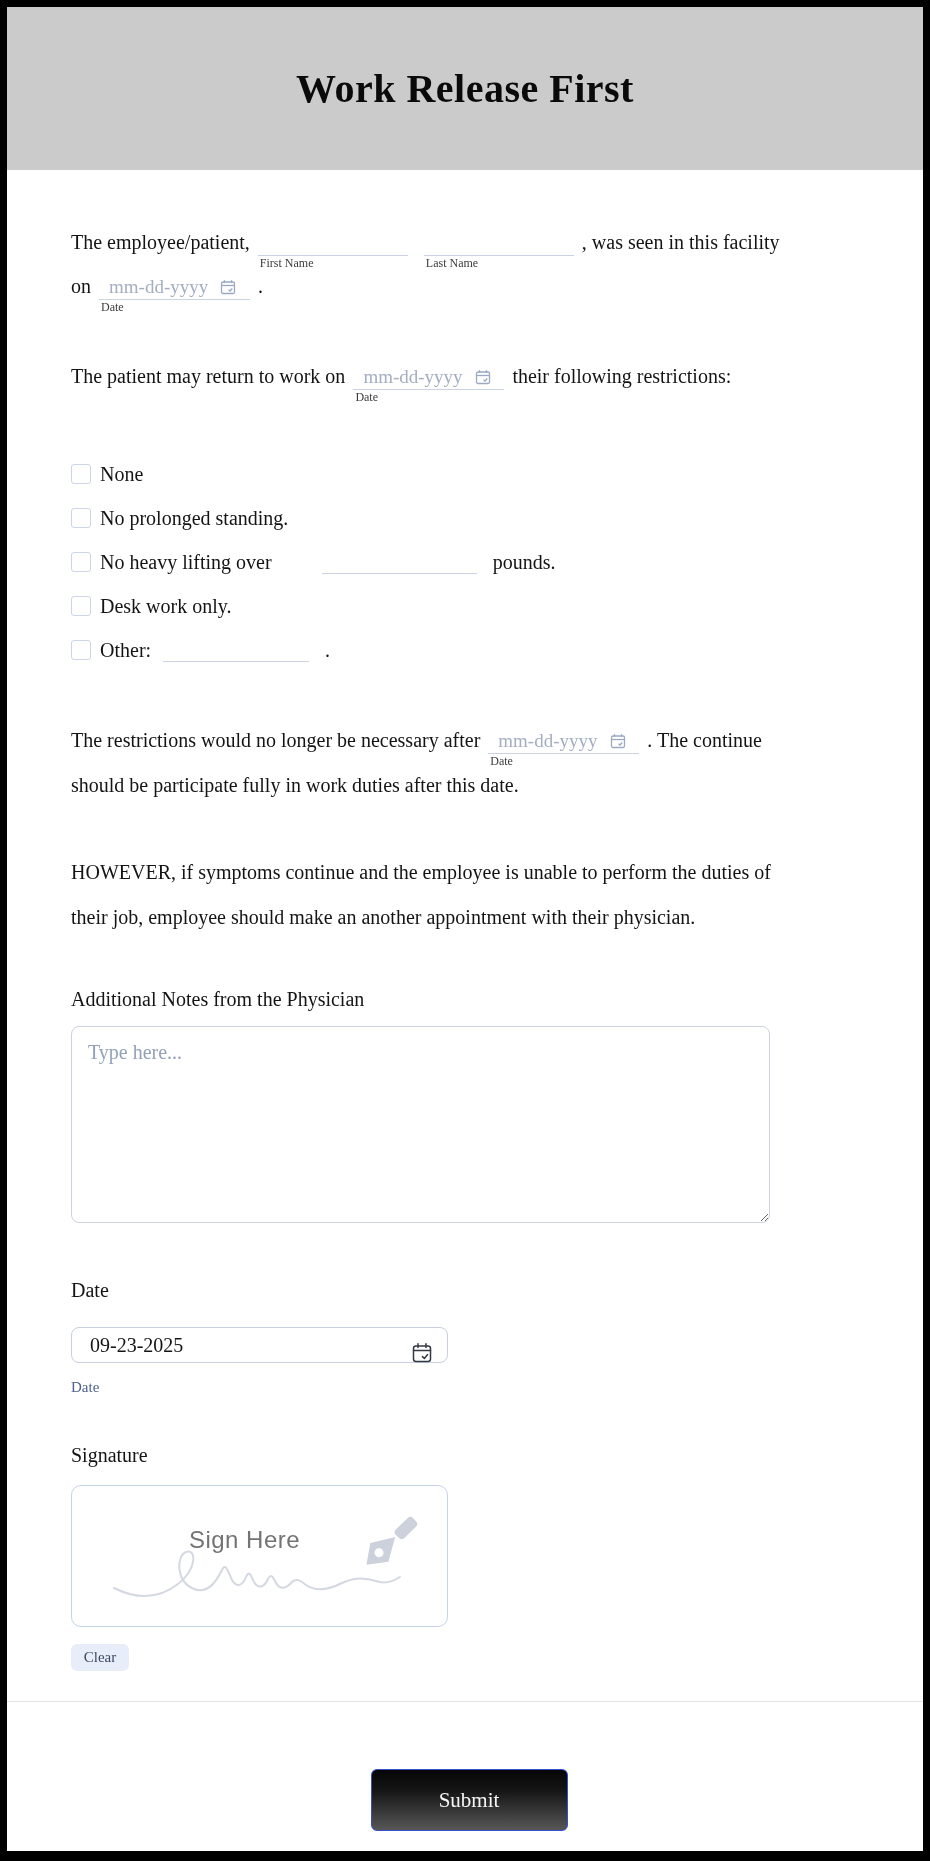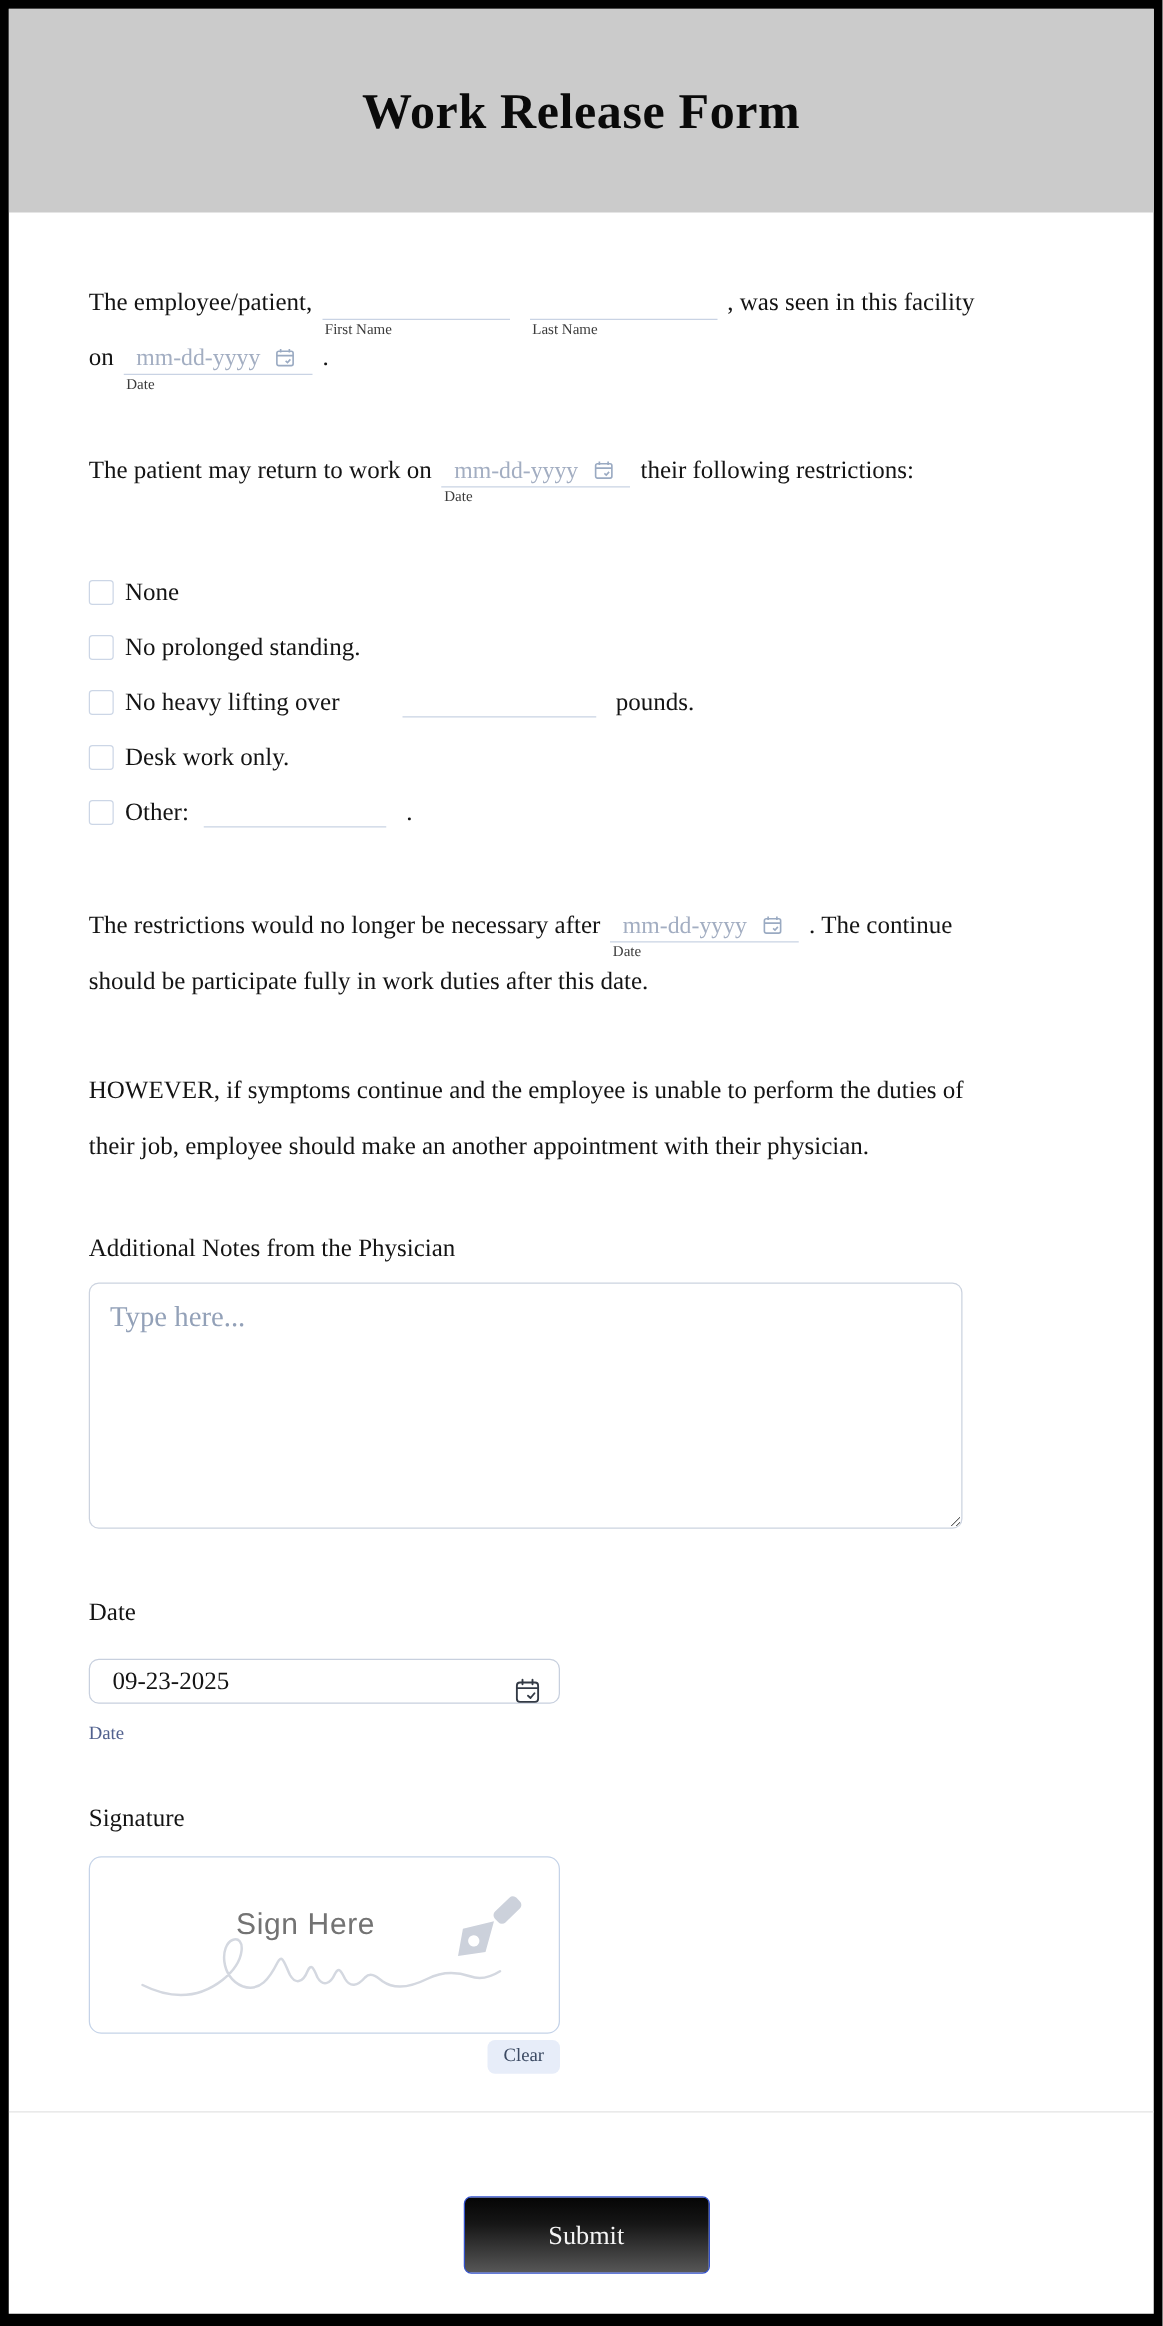--- a/index.html
+++ b/index.html
@@ -66,21 +66,21 @@
   .suffix-dot { margin-left:16px; }
 
   .para-restrict { margin-top:56px; line-height:45px; }
   .para-however { margin-top:42px; line-height:45px; }
 
   .notes-label { margin-top:46px; font-size:20px; line-height:26px; }
   textarea.notes-input {
     margin-top:14px; width:699px; height:197px;
     border:1px solid #ccd3df; border-radius:8px;
     padding:14px 16px; font-family:"Liberation Serif","DejaVu Serif",serif;
-    font-size:23px; color:#141414; resize:both; display:block;
+    font-size:20px; color:#141414; resize:both; display:block;
   }
   textarea.notes-input::placeholder { color:#93a1b8; }
 
   .date-heading { margin-top:54px; font-size:20px; line-height:26px; }
   .date-box-wrap { position:relative; margin-top:20px; width:377px; }
   input.date-box {
     width:377px; height:36px; border:1px solid #c8d0de; border-radius:8px;
     padding:0 44px 0 18px; font-family:Liberation Serif, serif;
     font-size:20px; color:#141414; background:#fff; outline:none; display:block;margin-top:24px;
   }
@@ -91,21 +91,21 @@
   .sig-pad {
     margin-top:17px; position:relative; width:377px; height:142px;
     border:1px solid #c5d3e8; border-radius:10px; background:#fff; overflow:hidden;
   }
   .sig-pad .sign-here {
     position:absolute; left:0; right:30px; top:40px; text-align:center;
     font-family:"Liberation Sans","DejaVu Sans",sans-serif;
     font-size:24px; color:#737373; letter-spacing:.5px;
   }
   .sig-svg { position:absolute; left:0; top:0; }
-  .clear-row { margin-top:5px; width:377px; display:flex; justify-content:flex-end; }
+  .clear-row { margin-top:17px; width:377px; display:flex; justify-content:flex-start; }
   .clear-btn {
     min-width:58px; height:27px; background:#e7edf9; border:none; border-radius:6px;
     font-family:"Liberation Serif","DejaVu Serif",serif; font-size:15px; color:#3c4a63;
     padding:0 12px; cursor:pointer;
   }
 
   .divider { margin:30px -56px 0 -64px; border-top:1px solid #e4e4e4; }
 
   .submit-row { margin-top:39px; display:flex; justify-content:center; }
   .submit-btn {
@@ -114,21 +114,21 @@
     color:#f5f5f5; font-family:"Liberation Serif","DejaVu Serif",serif;
     font-size:21px; cursor:pointer;margin-top:28px;
   }
 </style>
 </head>
 <body>
 
 <div class="page">
 
   <header class="form-header">
-    <h1 class="form-title">Work Release Form</h1>
+    <h1 class="form-title">Work Release First</h1>
   </header>
 
   <main>
 
     <div class="para para1">
       <span class="seg">The employee/patient,</span><span class="ifield namefield">
         <input type="text" style="">
         <span class="flabel">First Name</span>
       </span><span class="ifield namefield">
         <input type="text" style="">

